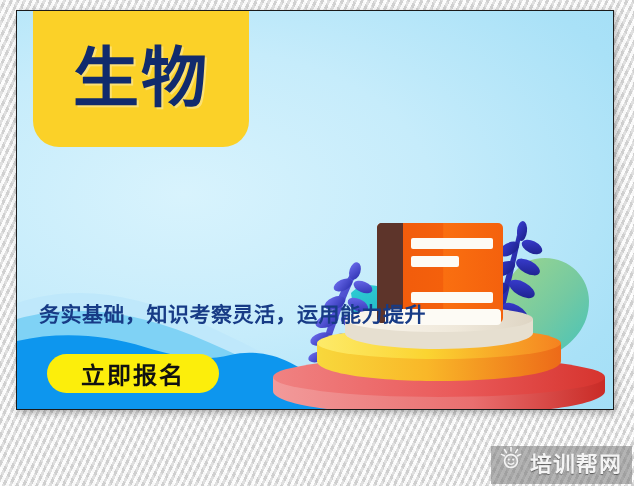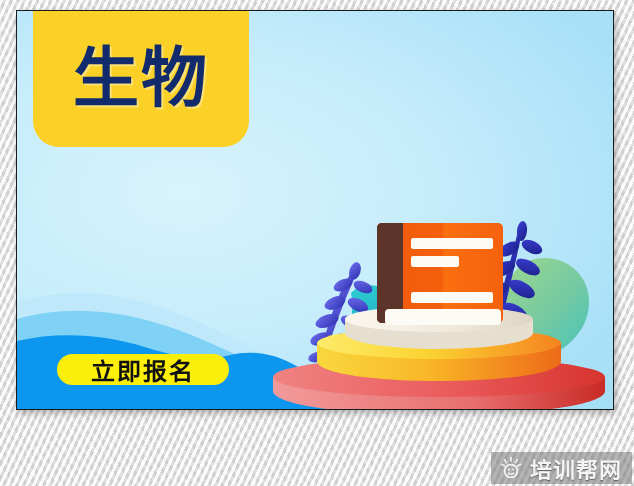--- a/index.html
+++ b/index.html
@@ -60,39 +60,39 @@
   
   #subhead{
     left:22px;top:287px;
     font-family:"DejaVu Sans","Liberation Sans",sans-serif;
     font-size:21px;font-weight:700;color:#173b86;
     letter-spacing:.5px;white-space:nowrap;
   }
 
   
   #cta{
-    left:40px;top:343px;width:172px;height:31px;
+    left:30px;top:343px;width:172px;height:39px;
     background:#fcee0b;border-radius:22px;
     display:flex;align-items:center;justify-content:center;
     cursor:pointer;
   }
   #cta .cta-text{
     font-family:"DejaVu Sans","Liberation Sans",sans-serif;
     font-size:24px;font-weight:700;color:#111;letter-spacing:2px;
     white-space:nowrap;
   }
 
   
   #illustration{right:-6px;bottom:-6px;width:360px;height:200px;}
 
   
   #watermark{
-    position:absolute;right:2px;bottom:2px;height:32px;
+    position:absolute;right:2px;bottom:2px;height:38px;
     padding:0 10px 0 8px;
-    display:flex;align-items:center;gap:7px;
+    display:flex;gap:7px;
     background:rgba(120,120,120,.55);
     color:#f4f4f4;
   }
   #watermark .wm-text{
     font-family:"DejaVu Sans","Liberation Sans",sans-serif;
     font-size:22px;font-weight:700;letter-spacing:1px;white-space:nowrap;
     text-shadow:0 1px 1px rgba(0,0,0,.45);
   }
   #watermark .wm-icon{display:block;}
 </style>
@@ -218,20 +218,21 @@
         <rect x="118" y="8" width="126" height="100" rx="5" fill="url(#gBook)"></rect>
         <path d="M123,8 L144,8 L144,108 L123,108 C120,108 118,106 118,103 L118,13 C118,10 120,8 123,8 Z" fill="#5d342a"></path>
         <rect x="152" y="23" width="82" height="11" rx="2" fill="#fdfbf5"></rect>
         <rect x="152" y="41" width="48" height="11" rx="2" fill="#fdfbf5"></rect>
         <rect x="152" y="77" width="82" height="11" rx="2" fill="#fdfbf5"></rect>
         <rect x="126" y="94" width="116" height="16" rx="4" fill="#fdfbf5"></rect>
       </g>
     </svg>
 
 
+    <div id="subhead" class="layer">务实基础，知识考察灵活，运用能力提升</div>
 
     <div id="cta" class="layer">
       <span class="cta-text">立即报名</span>
     </div>
 
   </div>
 
   <div id="watermark">
     <svg class="wm-icon" width="24" height="24" viewBox="0 0 24 24">
       <g stroke="#f4f4f4" stroke-width="1.6" stroke-linecap="round">

